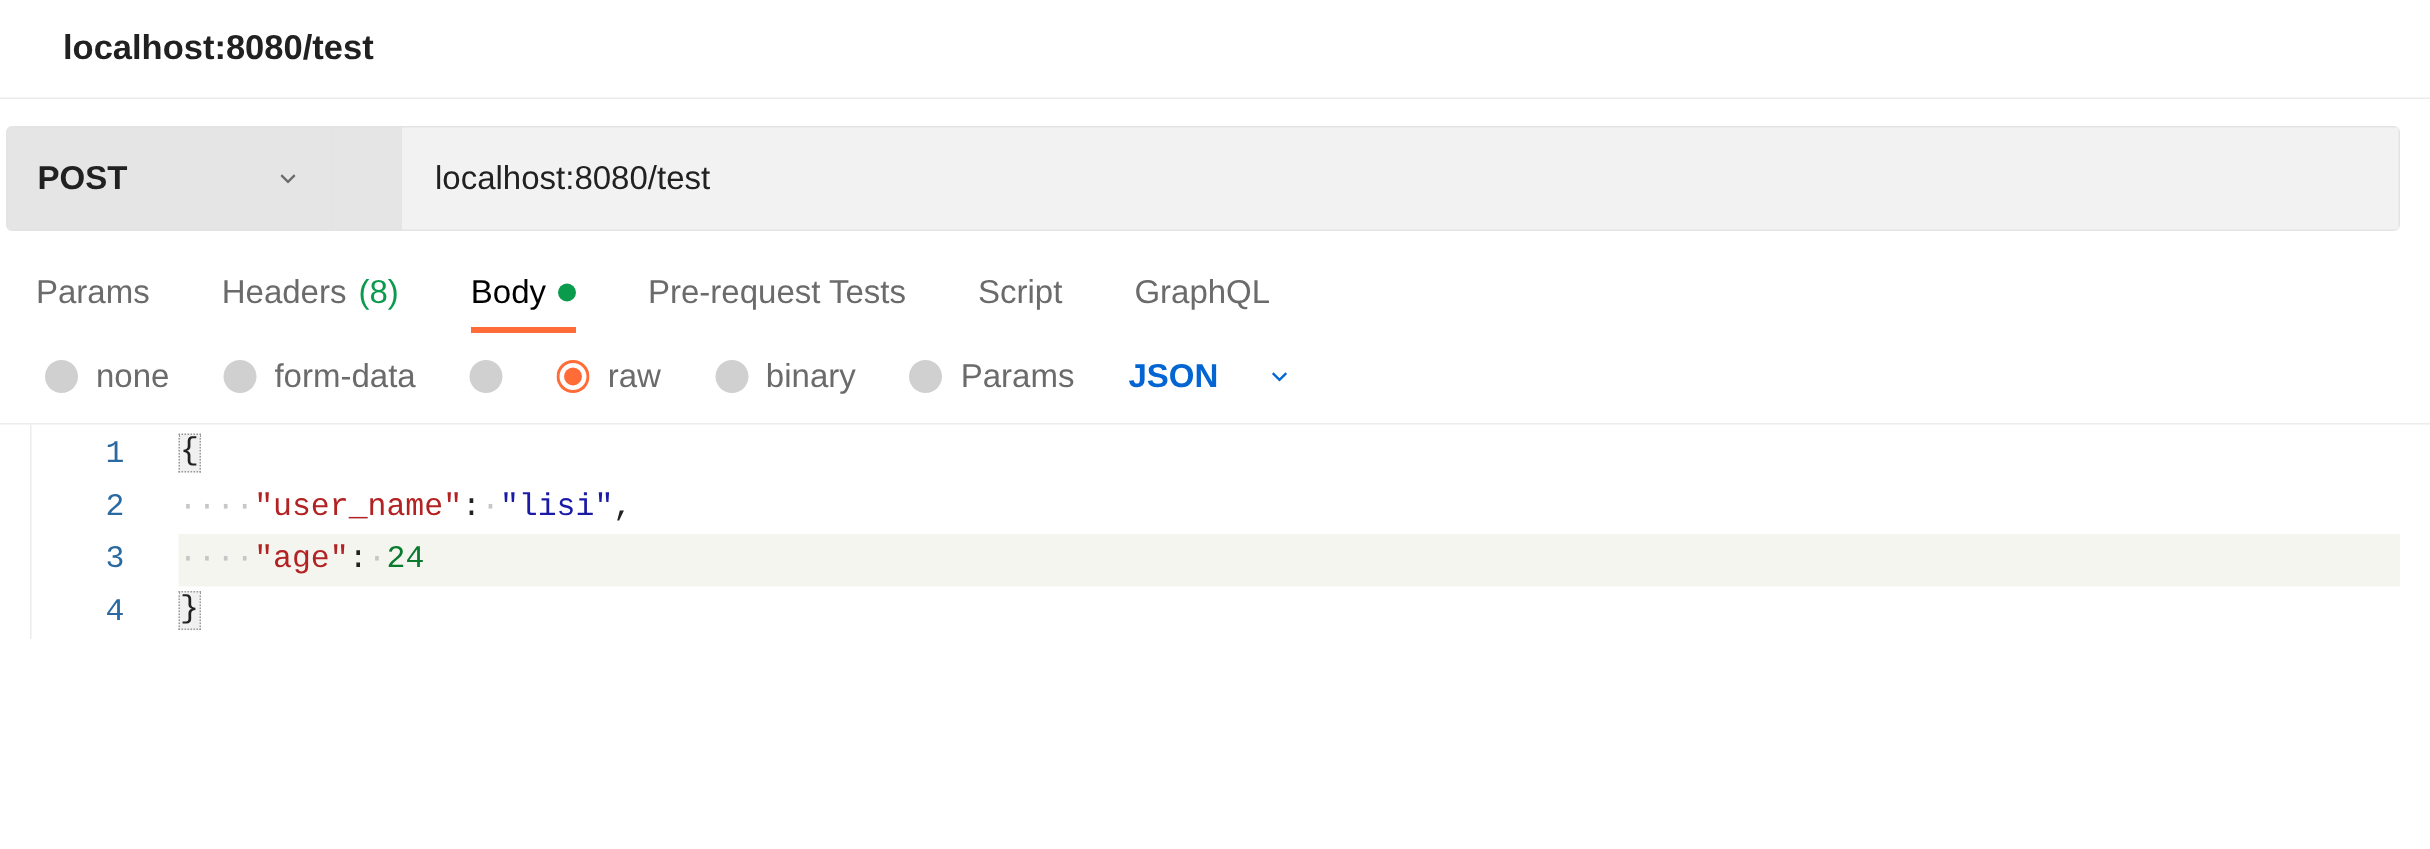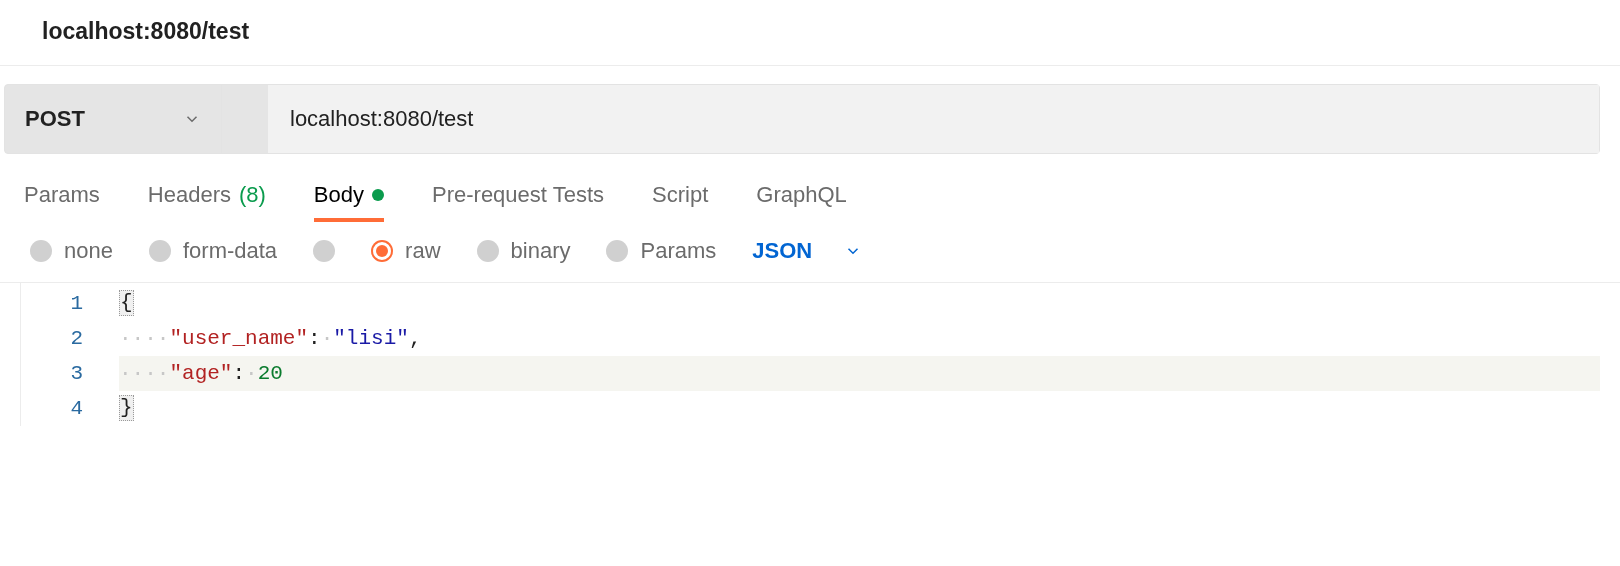--- a/index.html
+++ b/index.html
@@ -253,16 +253,16 @@
 <div class="editor">
   <div class="gutter">
     <div>1</div>
     <div>2</div>
     <div>3</div>
     <div>4</div>
   </div>
   <div class="code">
     <div class="code-line"><span class="brace-box">{</span></div>
     <div class="code-line"><span class="ws-dots">····</span><span class="tok-key">"user_name"</span><span class="tok-punc">:</span><span class="ws-dots">·</span><span class="tok-str">"lisi"</span><span class="tok-punc">,</span></div>
-    <div class="code-line hl"><span class="ws-dots">····</span><span class="tok-key">"age"</span><span class="tok-punc">:</span><span class="ws-dots">·</span><span class="tok-num">20</span></div>
+    <div class="code-line hl"><span class="ws-dots">····</span><span class="tok-key">"age"</span><span class="tok-punc">:</span><span class="ws-dots">·</span><span class="tok-num">24</span></div>
     <div class="code-line"><span class="brace-box">}</span></div>
   </div>
 </div>
 
 </body></html>

